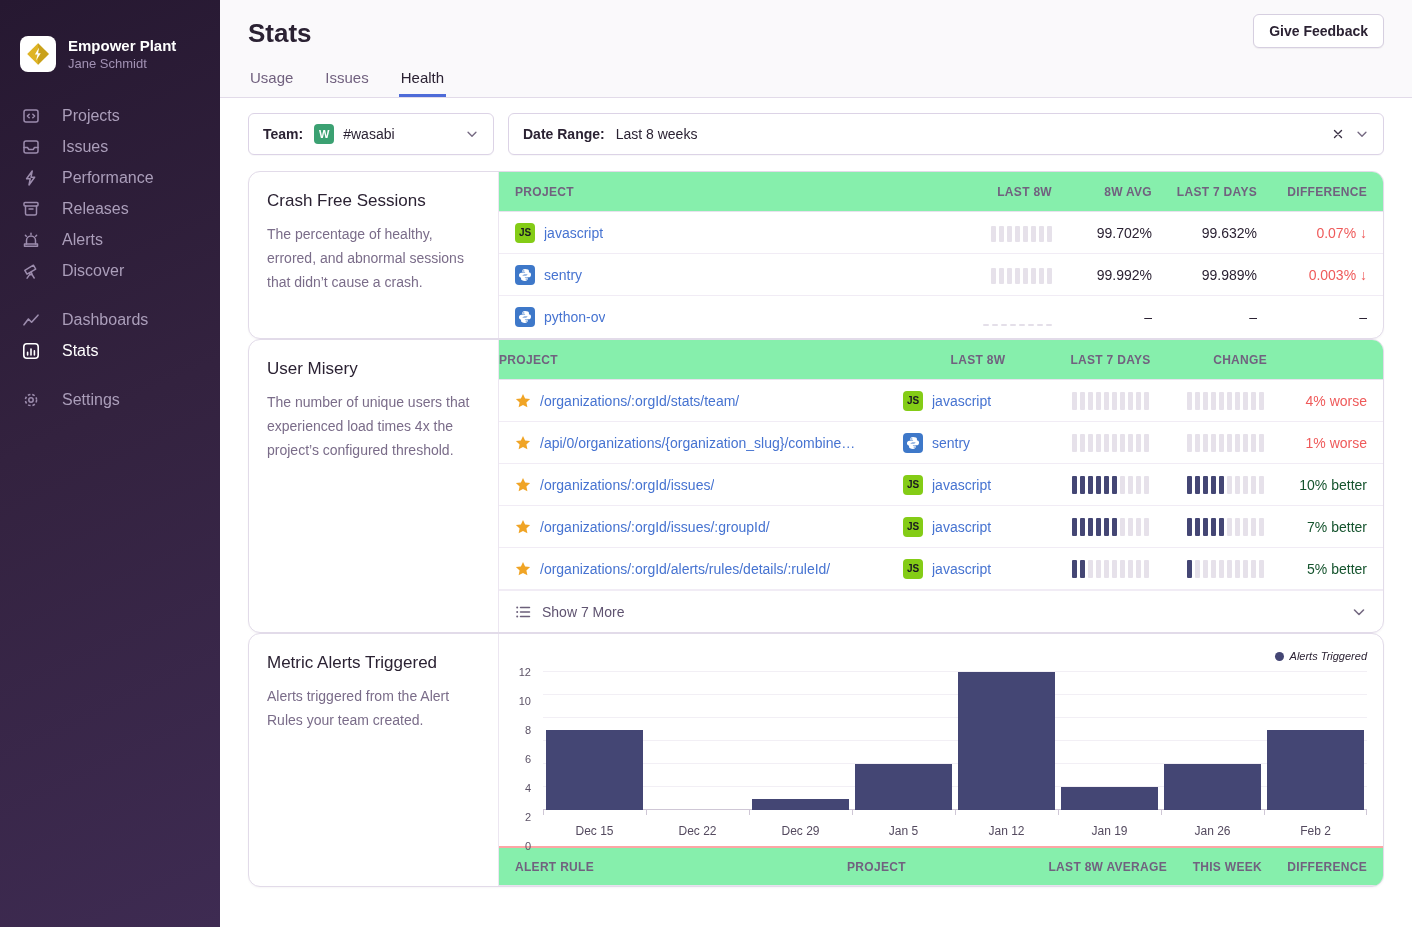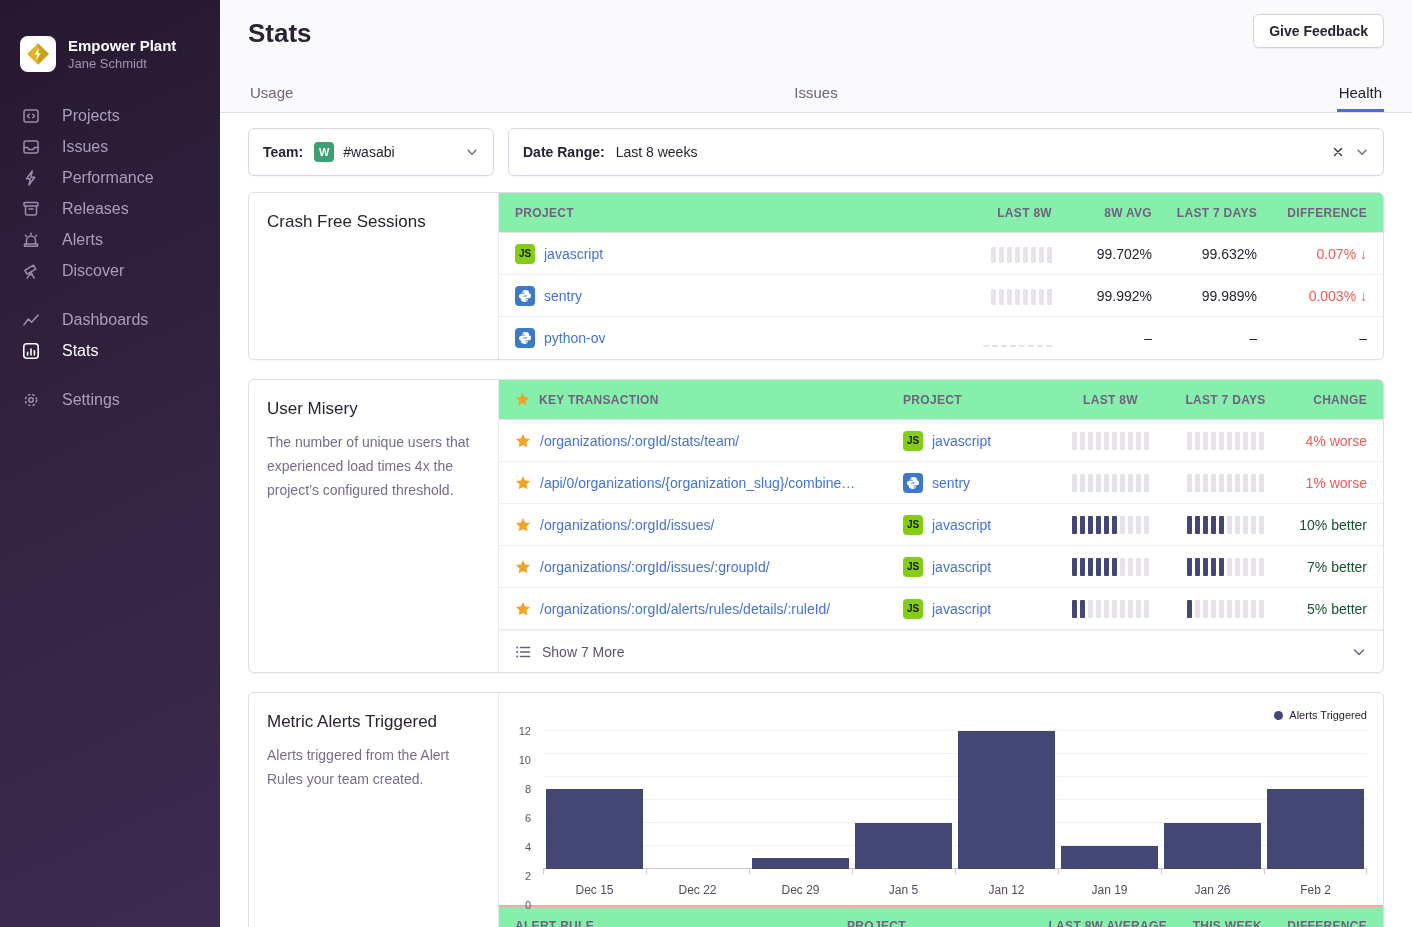--- a/index.html
+++ b/index.html
@@ -20,40 +20,40 @@
   .nav-item.active { color:#ffffff; }
   .nav-item.active svg { color:#ffffff; }
   .nav-gap { height:18px; }
 
   
   .main { flex:1; display:flex; flex-direction:column; min-width:0; }
   .page-header { background:#faf9fb; padding:0 28px; border-bottom:1px solid #e2dbe9; }
   .header-top { display:flex; justify-content:space-between; align-items:flex-start; padding-top:14px; }
   .page-title { font-size:26px; font-weight:700; color:#2b2233; margin-top:4px; }
   .feedback-btn { background:#fff; border:1px solid #d6cfe0; border-radius:6px; padding:8px 15px; font-size:14px; font-weight:700; color:#2b2233; box-shadow:0 1px 1px rgba(43,34,51,.06); cursor:pointer; font-family:inherit; }
-  .tabs { display:flex; gap:28px; margin-top:35px;justify-content:space-between; }
+  .tabs { display:flex; gap:28px; margin-top:20px; }
   .tab { font-size:15px; color:#71617f; padding:0 2px 11px; cursor:pointer; }
   .tab.active { color:#2b2233; box-shadow:inset 0 -3px 0 #4e6bd8; }
 
   .content { flex:1; padding:15px 28px 0; background:#fff; overflow:hidden; }
 
   
   .filter-row { display:flex; gap:14px; margin-bottom:16px; }
-  .select { display:flex; align-items:center; background:#fff; border:1px solid #dcd3e6; border-radius:6px; height:48px; padding:0 14px; cursor:pointer; box-shadow:0 1px 1px rgba(43,34,51,.03); }
+  .select { display:flex; align-items:center; background:#fff; border:1px solid #dcd3e6; border-radius:6px; height:42px; padding:0 14px; cursor:pointer; box-shadow:0 1px 1px rgba(43,34,51,.03); }
   .team-select { width:246px; }
   .date-select { flex:1; }
   .select-label { font-weight:700; font-size:14px; color:#2b2233; margin-right:11px; }
   .select-value { font-size:14px; color:#2b2233; }
   .team-avatar { width:20px; height:20px; border-radius:4px; background:#3ba172; color:#fff; font-size:11px; font-weight:700; display:flex; align-items:center; justify-content:center; margin-right:9px; }
   .flex-spacer { flex:1; }
   .ctl-icon { display:flex; align-items:center; color:#756a82; }
   .ctl-icon.x { color:#3a3144; margin-right:10px; }
 
   
-  .panel { display:flex; border:1px solid #e2dbe9; border-radius:6px; background:#fff; margin-bottom:19px; box-shadow:0 1px 2px rgba(43,34,51,.04); overflow:hidden; }
+  .panel { display:flex; border:1px solid #e2dbe9; border-radius:12px; background:#fff; box-shadow:0 1px 2px rgba(43,34,51,.04); overflow:hidden; }
   .panel-desc { width:250px; flex:none; border-right:1px solid #ece6f1; padding:19px 18px; }
   .panel-title { font-size:17px; font-weight:500; color:#2b2233; margin-bottom:11px; }
   .panel-text { font-size:14px; color:#7a6c89; line-height:24px; }
   .panel-body { flex:1; min-width:0; }
 
   .t-head { display:grid; background:#86efac; border-bottom:1px solid #e8e2ee; height:40px; align-items:center; font-size:12px; font-weight:700; color:#71617f; letter-spacing:.3px; }
   .t-row { display:grid; height:42px; align-items:center; border-bottom:1px solid #f1ecf5; font-size:14px; }
   .t-row:last-child { border-bottom:none; }
   .cell-l { padding-left:16px; display:flex; align-items:center; gap:9px; min-width:0; }
   .cell-r { text-align:right; }
@@ -80,21 +80,21 @@
   .spark.tall .spark-bar.dark { height:18px; }
 
   .star { color:#f0a425; display:flex; flex:none; }
   .star svg { width:16px; height:16px; }
   .t-head .star svg { width:15px; height:15px; }
 
   .show-more { display:flex; align-items:center; gap:11px; height:42px; padding:0 16px; color:#5f5370; font-size:14px; cursor:pointer; border-top:1px solid #f1ecf5; }
 
   
   .chart { padding:12px 16px 0 0; }
-  .chart-legend { display:flex; justify-content:flex-end; align-items:center; gap:6px; height:20px; font-size:11px; color:#2b2233; }
+  .chart-legend { display:flex; justify-content:flex-end; align-items:center; gap:6px; height:20px; font-size:11px; color:#2b2233;font-style:italic; }
   .legend-dot { width:9px; height:9px; border-radius:50%; background:#444674; }
   .chart-body { display:flex; margin-top:6px; }
   .y-axis { width:44px; position:relative; flex:none; }
   .ytick { position:absolute; right:12px; font-size:11px; color:#5c5266; }
   .chart-right { flex:1; min-width:0; }
   .plot { position:relative; height:138px; }
   .gridline { position:absolute; left:0; right:0; height:1px; background:#f2eff5; }
   .gridline.axis { background:#cfc7d6; }
   .bars { position:absolute; left:0; right:0; top:0; bottom:0; display:flex; align-items:flex-end; }
   .bar-slot { flex:1; display:flex; justify-content:center; align-items:flex-end; height:100%; }
@@ -250,20 +250,21 @@
               <svg width="14" height="14" viewBox="0 0 16 16" fill="none" stroke="currentColor" stroke-width="1.6" stroke-linecap="round" stroke-linejoin="round">
                 <path d="M3.5 6 8 10.5 12.5 6"></path>
               </svg>
             </span>
         </div>
       </div>
 
       <section class="panel">
         <div class="panel-desc">
           <div class="panel-title">Crash Free Sessions</div>
+          <p class="panel-text">The percentage of healthy, errored, and abnormal sessions that didn’t cause a crash.</p>
         </div>
         <div class="panel-body">
           <div class="t-head crash-grid">
             <div class="cell-l">PROJECT</div>
             <div class="cell-r">LAST 8W</div>
             <div class="cell-r">8W AVG</div>
             <div class="cell-r">LAST 7 DAYS</div>
             <div class="cell-r pr16">DIFFERENCE</div>
           </div>
 
@@ -343,28 +344,20 @@
         </div>
       </section>
 
       <section class="panel">
         <div class="panel-desc">
           <div class="panel-title">User Misery</div>
           <p class="panel-text">The number of unique users that experienced load times 4x the project’s configured threshold.</p>
         </div>
         <div class="panel-body">
           <div class="t-head misery-grid">
-            <div class="cell-l">
-              <span class="star">
-                  <svg viewBox="0 0 16 16" fill="currentColor">
-                    <use href="#i-star"></use>
-                  </svg>
-                </span>
-              <span>KEY TRANSACTION</span>
-            </div>
             <div>PROJECT</div>
             <div class="cell-c">LAST 8W</div>
             <div class="cell-c">LAST 7 DAYS</div>
             <div class="cell-r pr16">CHANGE</div>
           </div>
 
           <div class="t-row misery-grid">
             <div class="cell-l">
               <span class="star">
                   <svg viewBox="0 0 16 16" fill="currentColor">

